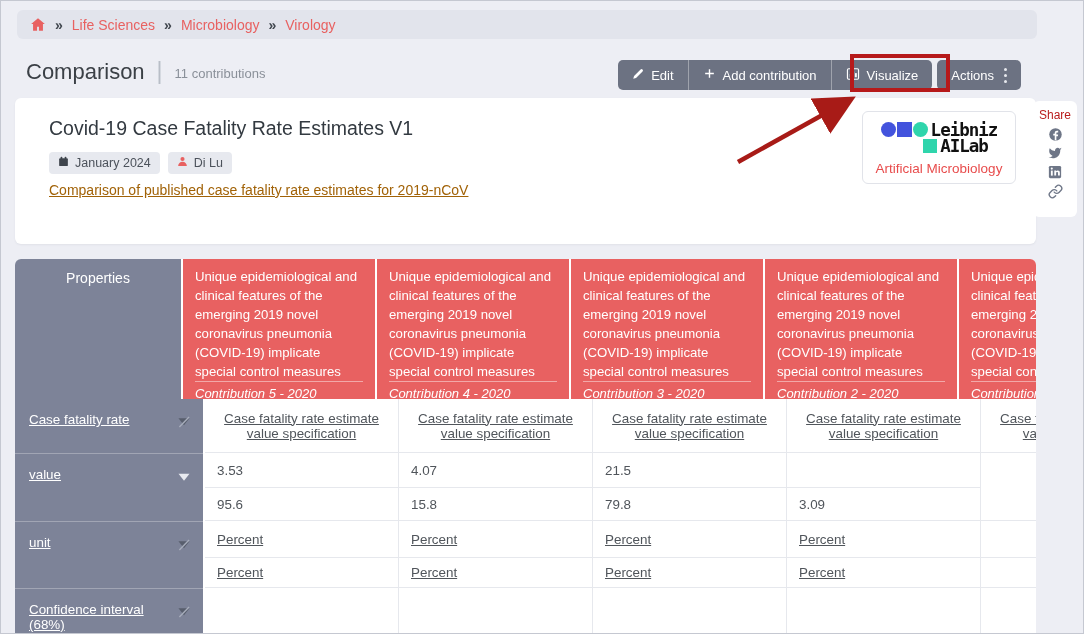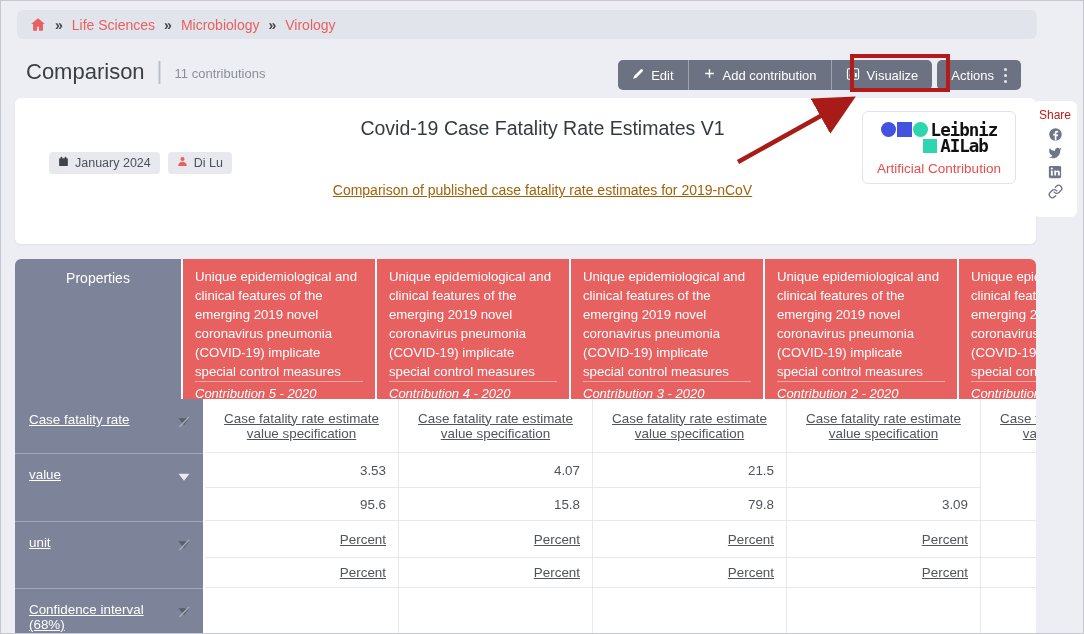--- a/index.html
+++ b/index.html
@@ -29,21 +29,21 @@
   .btn-group .btn + .btn{border-left:1px solid rgba(255,255,255,.35);}
   .btn-first{border-radius:5px 0 0 5px;}
   .btn-last{border-radius:0 5px 5px 0;}
   .btn-solo{border-radius:5px;justify-content:flex-end;}
   .kebab-dot{width:3px;height:3px;border-radius:50%;background:#e7e9ee;margin:1.5px 0;}
   .kebab{display:flex;flex-direction:column;align-items:center;margin-left:3px;}
 
   
   .title-card{position:absolute;left:14px;top:97px;width:1021px;height:146px;background:#fff;
               border-radius:6px;box-shadow:0 1px 2px rgba(80,85,100,.08);box-sizing:border-box;
-              padding:19px 0 0 34px;text-align:center;}
+              padding:19px 0 0 34px;}
   .card-title{font-size:19.5px;color:#333a41;}
   .badge-row{display:flex;gap:8px;margin-top:12px;}
   .badge{height:22px;background:#e7e9ef;border-radius:4px;display:flex;align-items:center;gap:6px;
          padding:0 9px;font-size:12.5px;color:#4c525b;}
   .card-desc{margin-top:8px;font-size:14px;color:#a16207;text-decoration:underline;}
 
   .logo-box{position:absolute;right:20px;top:13px;width:154px;height:73px;border:1px solid #e1e3e9;
             border-radius:6px;background:#fff;display:flex;flex-direction:column;align-items:center;
             justify-content:center;padding-top:2px;box-sizing:border-box;}
   .logo-row{display:flex;align-items:center;height:16px;}
@@ -80,21 +80,21 @@
   .t-sidebar{width:190px;flex:none;background:#7d8398;border-right:2px solid #fff;box-sizing:border-box;
              display:flex;flex-direction:column;}
   .side-cell{box-sizing:border-box;padding:13px 12px 0 14px;display:flex;align-items:flex-start;
              justify-content:space-between;gap:6px;}
   .side-cell + .side-cell{border-top:1px solid rgba(255,255,255,.28);}
   .side-link{color:#fff;font-size:13.4px;text-decoration:underline;}
   .filter-ic{flex:none;margin-top:2px;}
   .t-rows{display:flex;flex-direction:column;}
   .d-row{display:flex;}
   .d-cell{width:194px;flex:none;box-sizing:border-box;border-right:1px solid #e6e8ed;
-          border-bottom:1px solid #e6e8ed;display:flex;align-items:center;justify-content:flex-end;
+          border-bottom:1px solid #e6e8ed;display:flex;align-items:center;justify-content:flex-start;
           text-align:center;font-size:13.4px;color:#50555b;padding:11px 12px;}
   .d-link{color:#50555b;text-decoration:underline;}
 
   
   .anno-rect{position:absolute;left:849px;top:53px;width:100px;height:38px;border:4px solid #b6191a;
              box-sizing:border-box;z-index:50;}
   .anno-arrow{position:absolute;left:0;top:0;z-index:49;pointer-events:none;}
 </style>
 </head>
 <body>
@@ -193,21 +193,21 @@
         <span class="lg-shape lg-blue"></span>
         <span class="lg-shape lg-circle lg-teal"></span>
         <span class="logo-word">Leibniz</span>
       </div>
       <div class="logo-row" style="margin-left:0;">
         <span class="lg-sp"></span>
           <span class="lg-sp"></span>
         <span class="lg-sq2 lg-teal"></span>
         <span class="logo-word">AILab</span>
       </div>
-      <div class="logo-sub">Artificial Contribution</div>
+      <div class="logo-sub">Artificial Microbiology</div>
     </div>
   </div>
 
   <div class="share-panel">
     <span class="share-label">Share</span>
     <span class="share-ic">
       <svg width="15" height="15" viewBox="0 0 24 24">
           <circle cx="12" cy="12" r="10" fill="#6e7687"></circle>
           <path fill="#fff" d="M13.4 21.8v-7.2h2.4l.4-2.8h-2.8v-1.8c0-.8.3-1.4 1.5-1.4h1.4V6.1c-.3 0-1.1-.1-2-.1-2.1 0-3.5 1.3-3.5 3.6v1.2H8.4v2.8h2.4v7.1z"></path>
         </svg>

